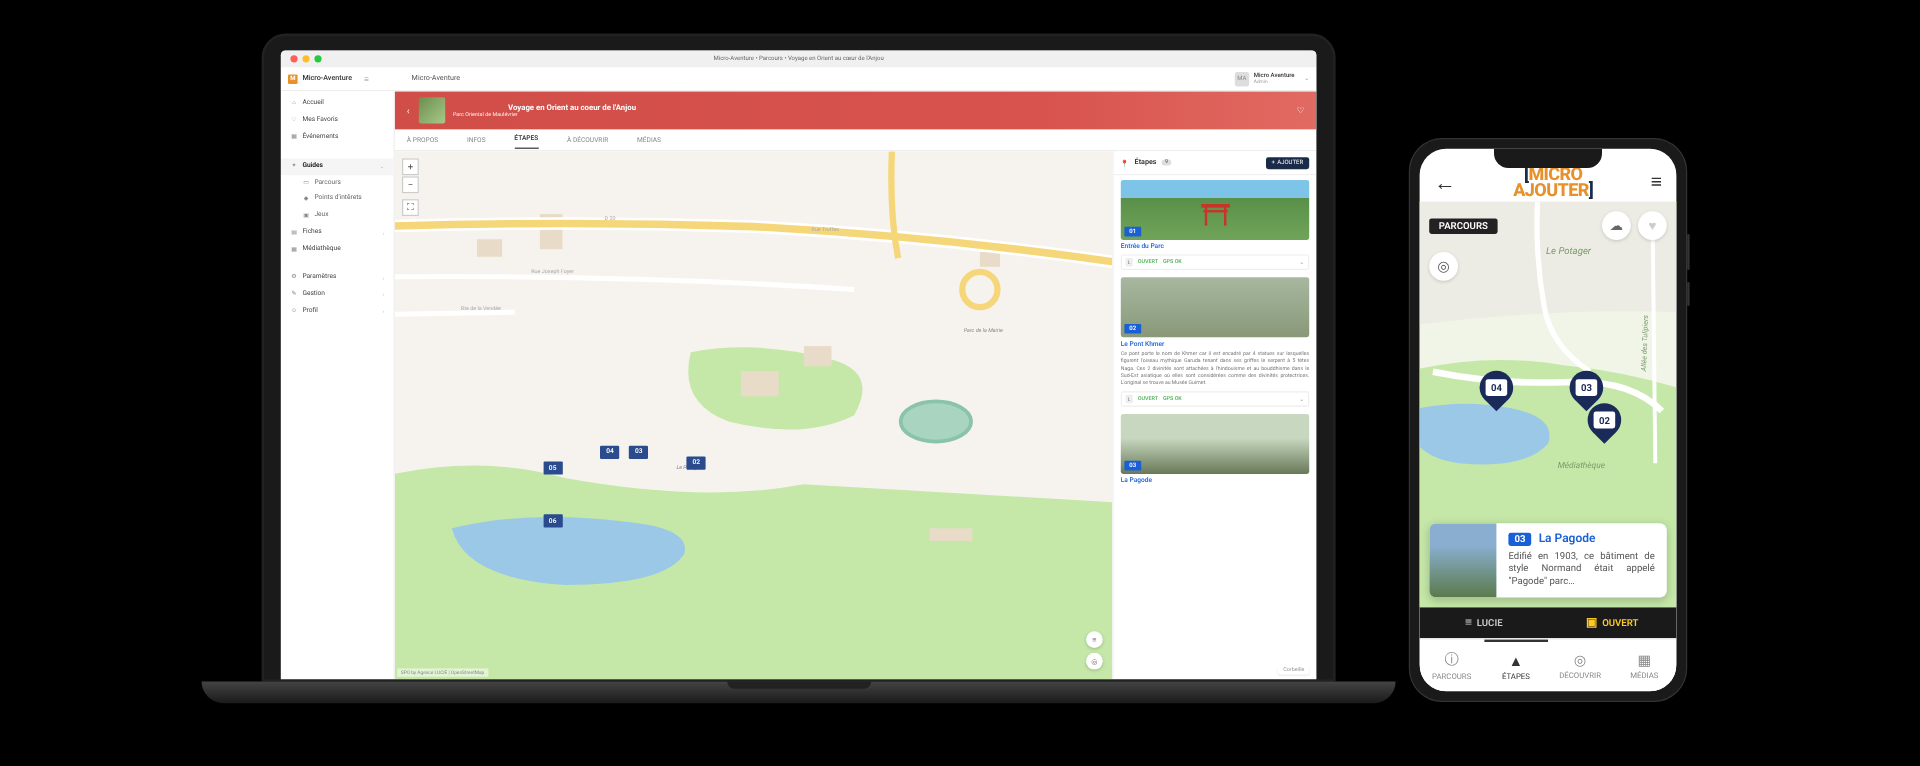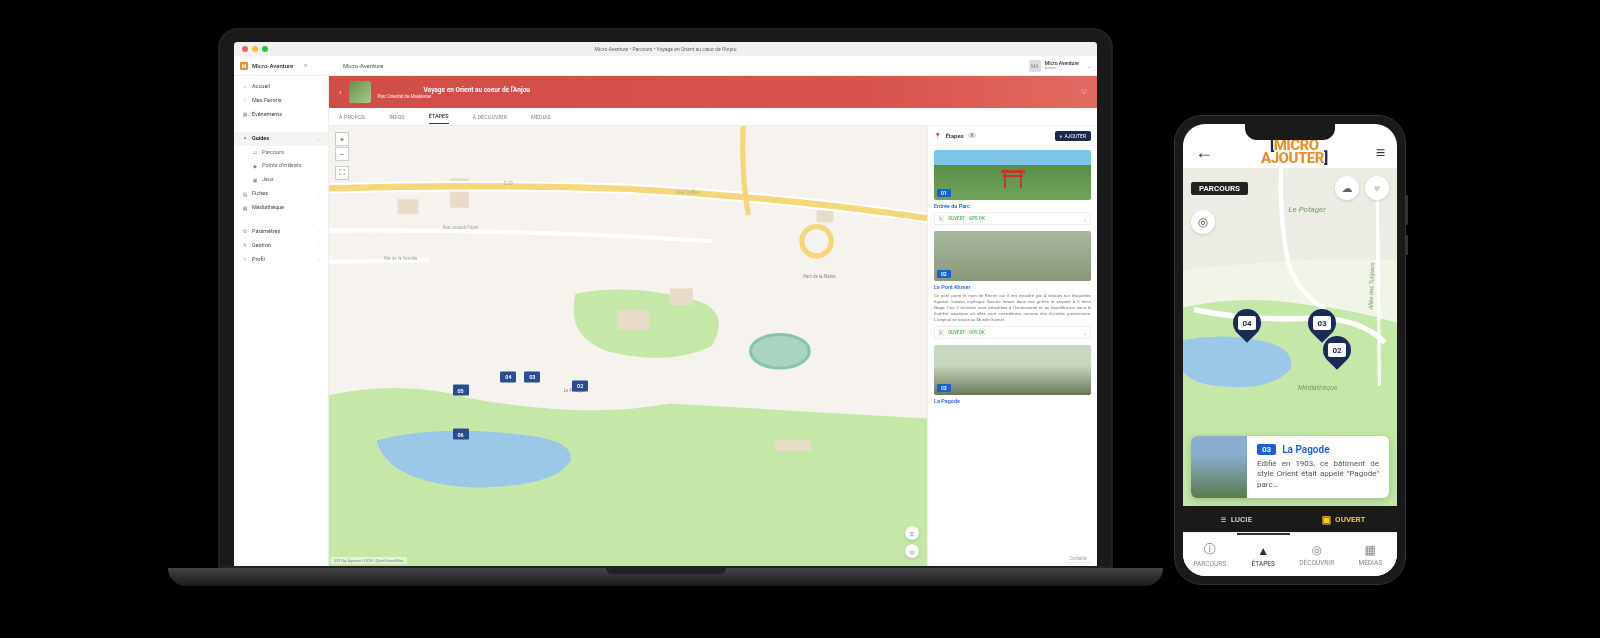--- a/index.html
+++ b/index.html
@@ -440,21 +440,21 @@
             </div>
         </div>
 
         <div class="ph-card">
           <div class="ph-card-img"></div>
           <div class="ph-card-body">
             <div class="ph-card-title">
               <span class="ph-card-badge">03</span>
               <span class="ph-card-name">La Pagode</span>
             </div>
-            <div class="ph-card-desc">Edifié en 1903, ce bâtiment de style Orient était appelé "Pagode" parc…</div>
+            <div class="ph-card-desc">Edifié en 1903, ce bâtiment de style Normand était appelé "Pagode" parc…</div>
           </div>
         </div>
       </div>
 
       <div class="ph-tabbar">
         <div class="ph-tab">
             <span class="ph-tab-ico">≡</span>
             <span>LUCIE</span>
           </div>
         <div class="ph-tab active">

